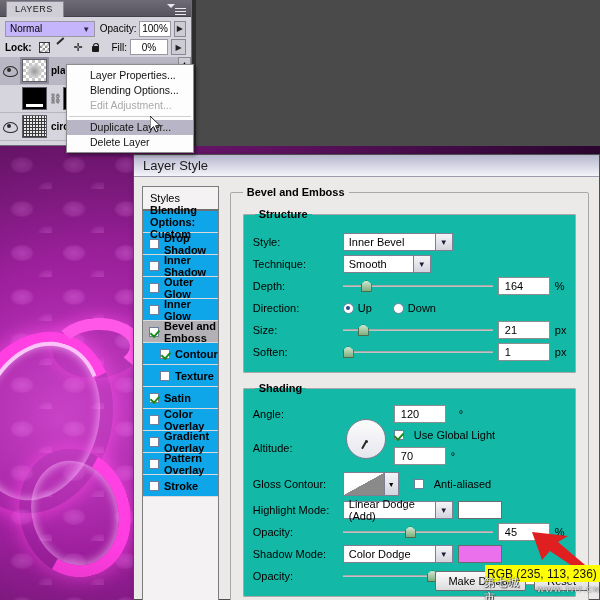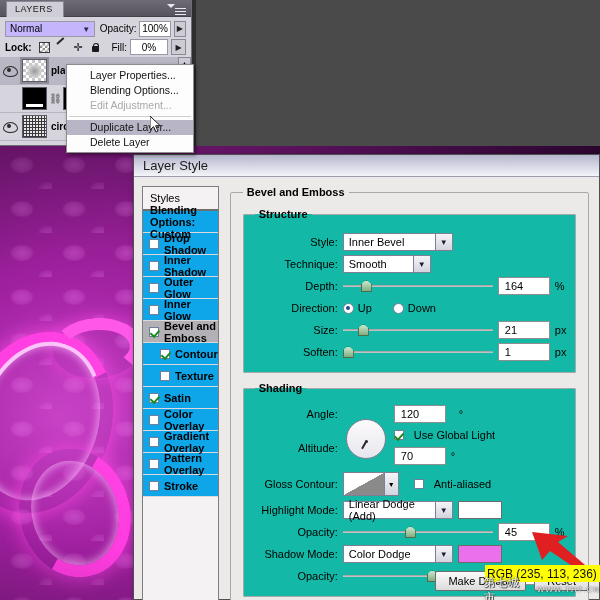--- a/index.html
+++ b/index.html
@@ -283,21 +283,21 @@
     position:relative; margin-bottom:9px; padding:10px 10px 9px 10px;
     background:#ece9e9;
   }
   .fs > legend {
     font-size:11px; font-weight:bold; padding:0 4px; margin-left:2px;
   }
   .fs.inner { background:#14b8a6; padding:11px 9px 9px 9px; margin-bottom:0; }
   .row {
     display:flex; align-items:center; height:22px; gap:5px;
   }
-  .lbl { width:85px; text-align:right; font-size:11px; flex:none; }
+  .lbl { width:85px; text-align:left; font-size:11px; flex:none; }
   .sel {
     position:relative; height:18px; background:#fff; border:1px solid #7f7f93;
     display:flex; align-items:center; padding:0 20px 0 5px; font-size:11px;
   }
   .sel .caret {
     position:absolute; right:0; top:0; bottom:0; width:17px;
     background:linear-gradient(#f4f4f8,#d4d4de); border-left:1px solid #7f7f93;
     display:flex; align-items:center; justify-content:center;
     font-size:8px; color:#1b1b38;
   }

